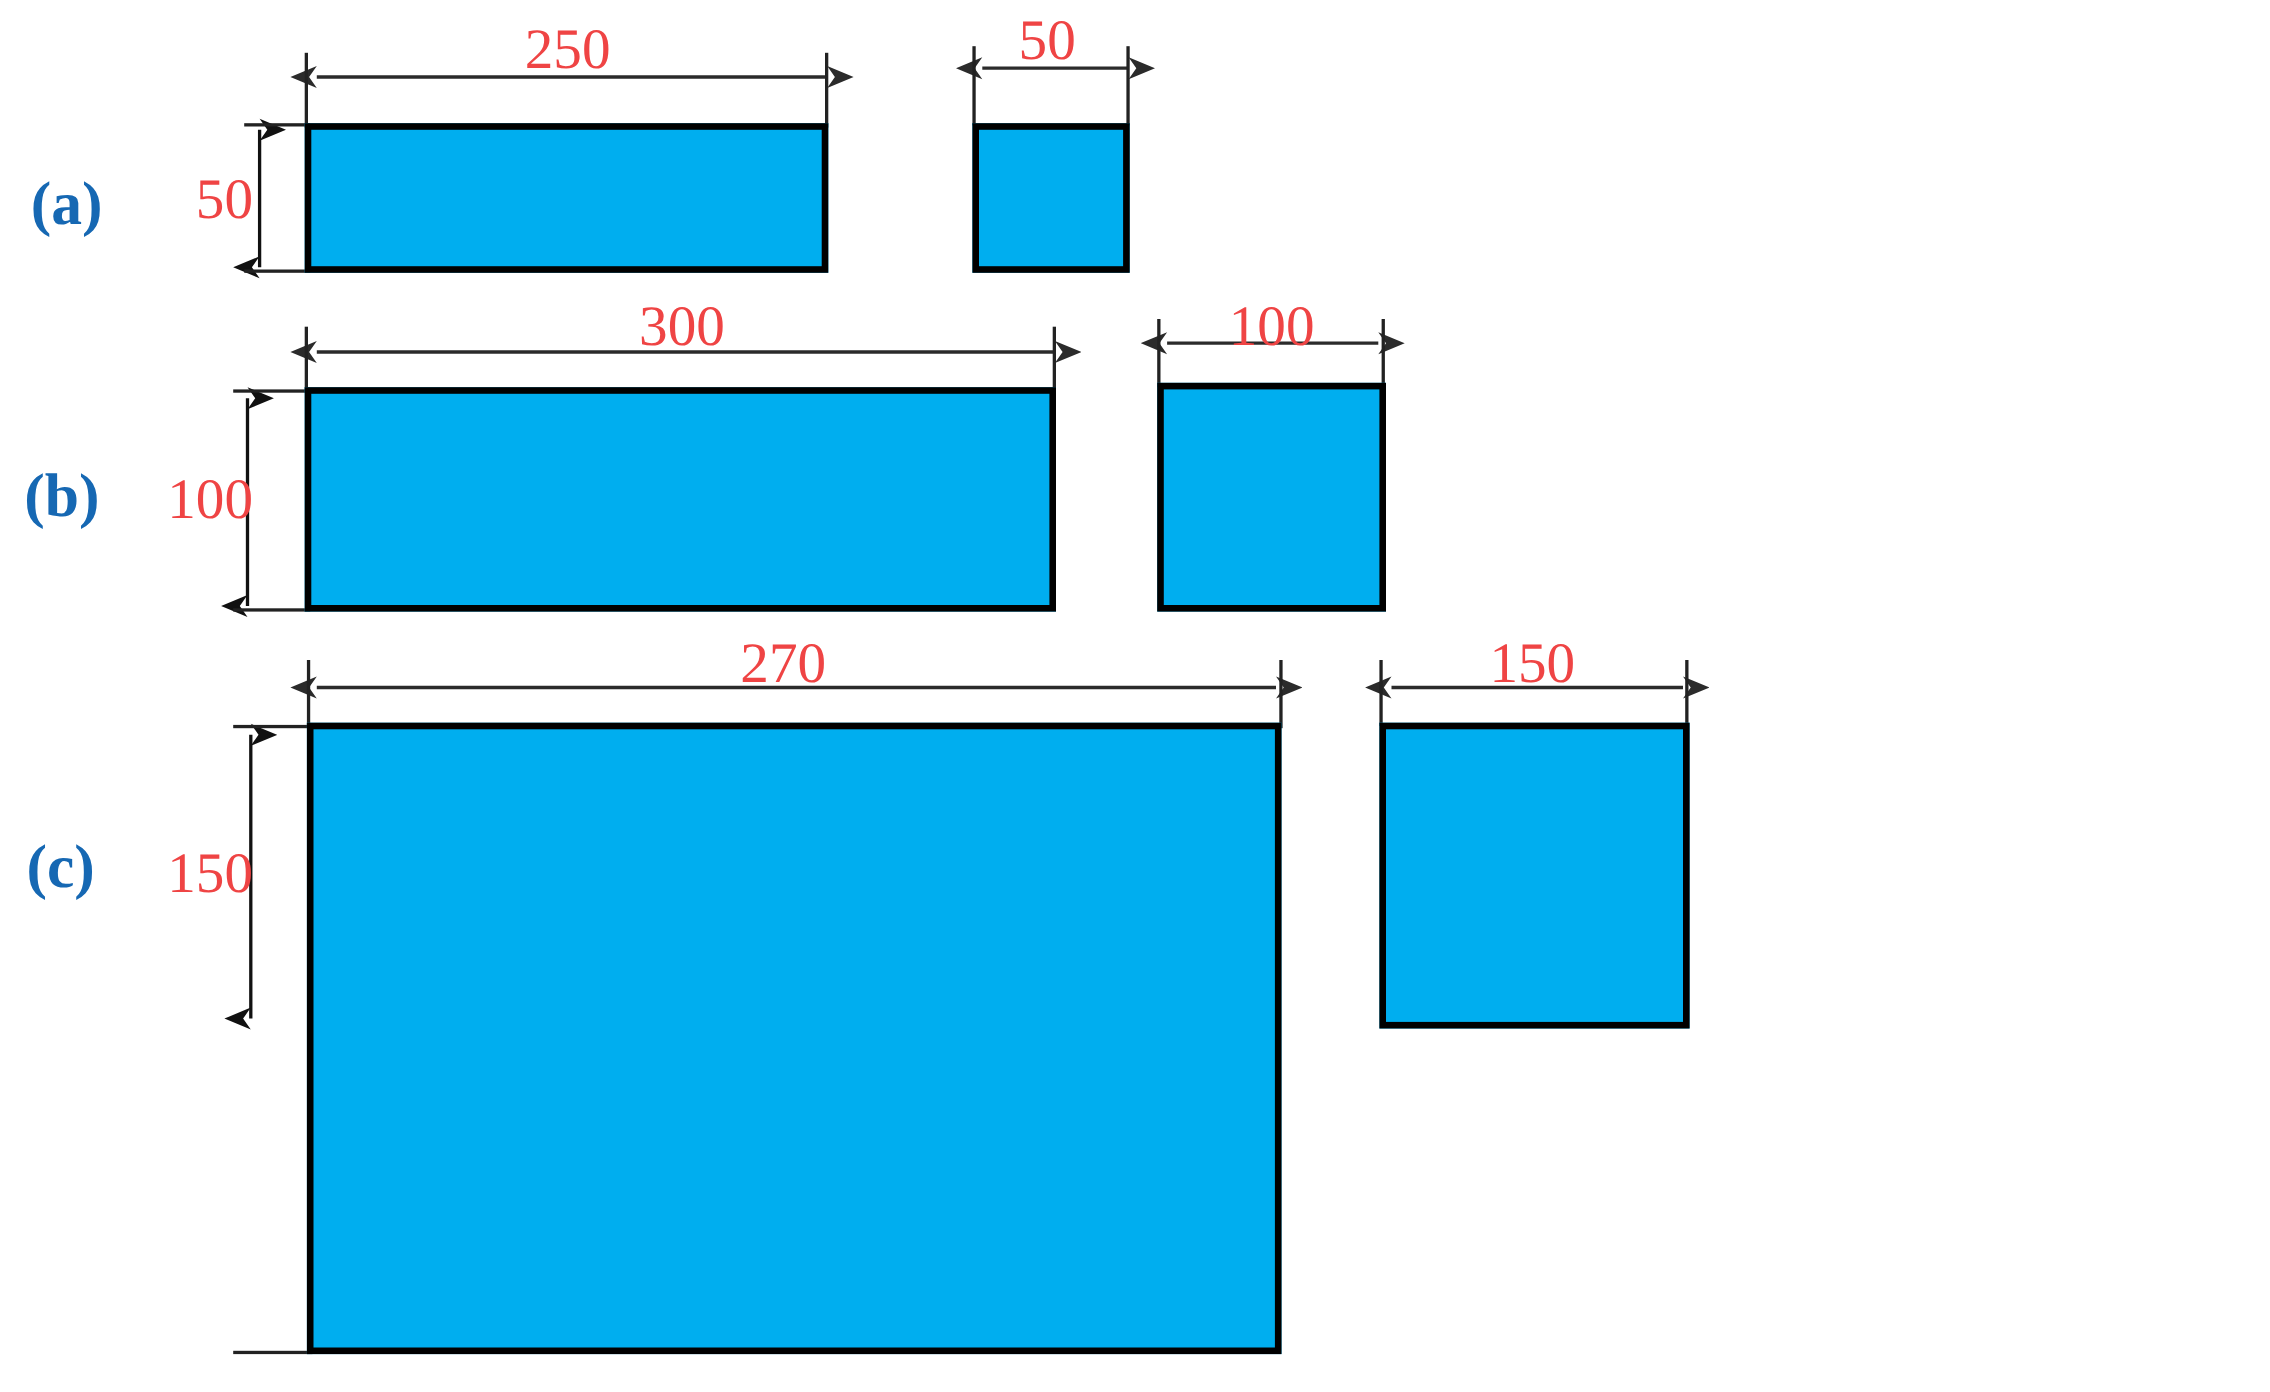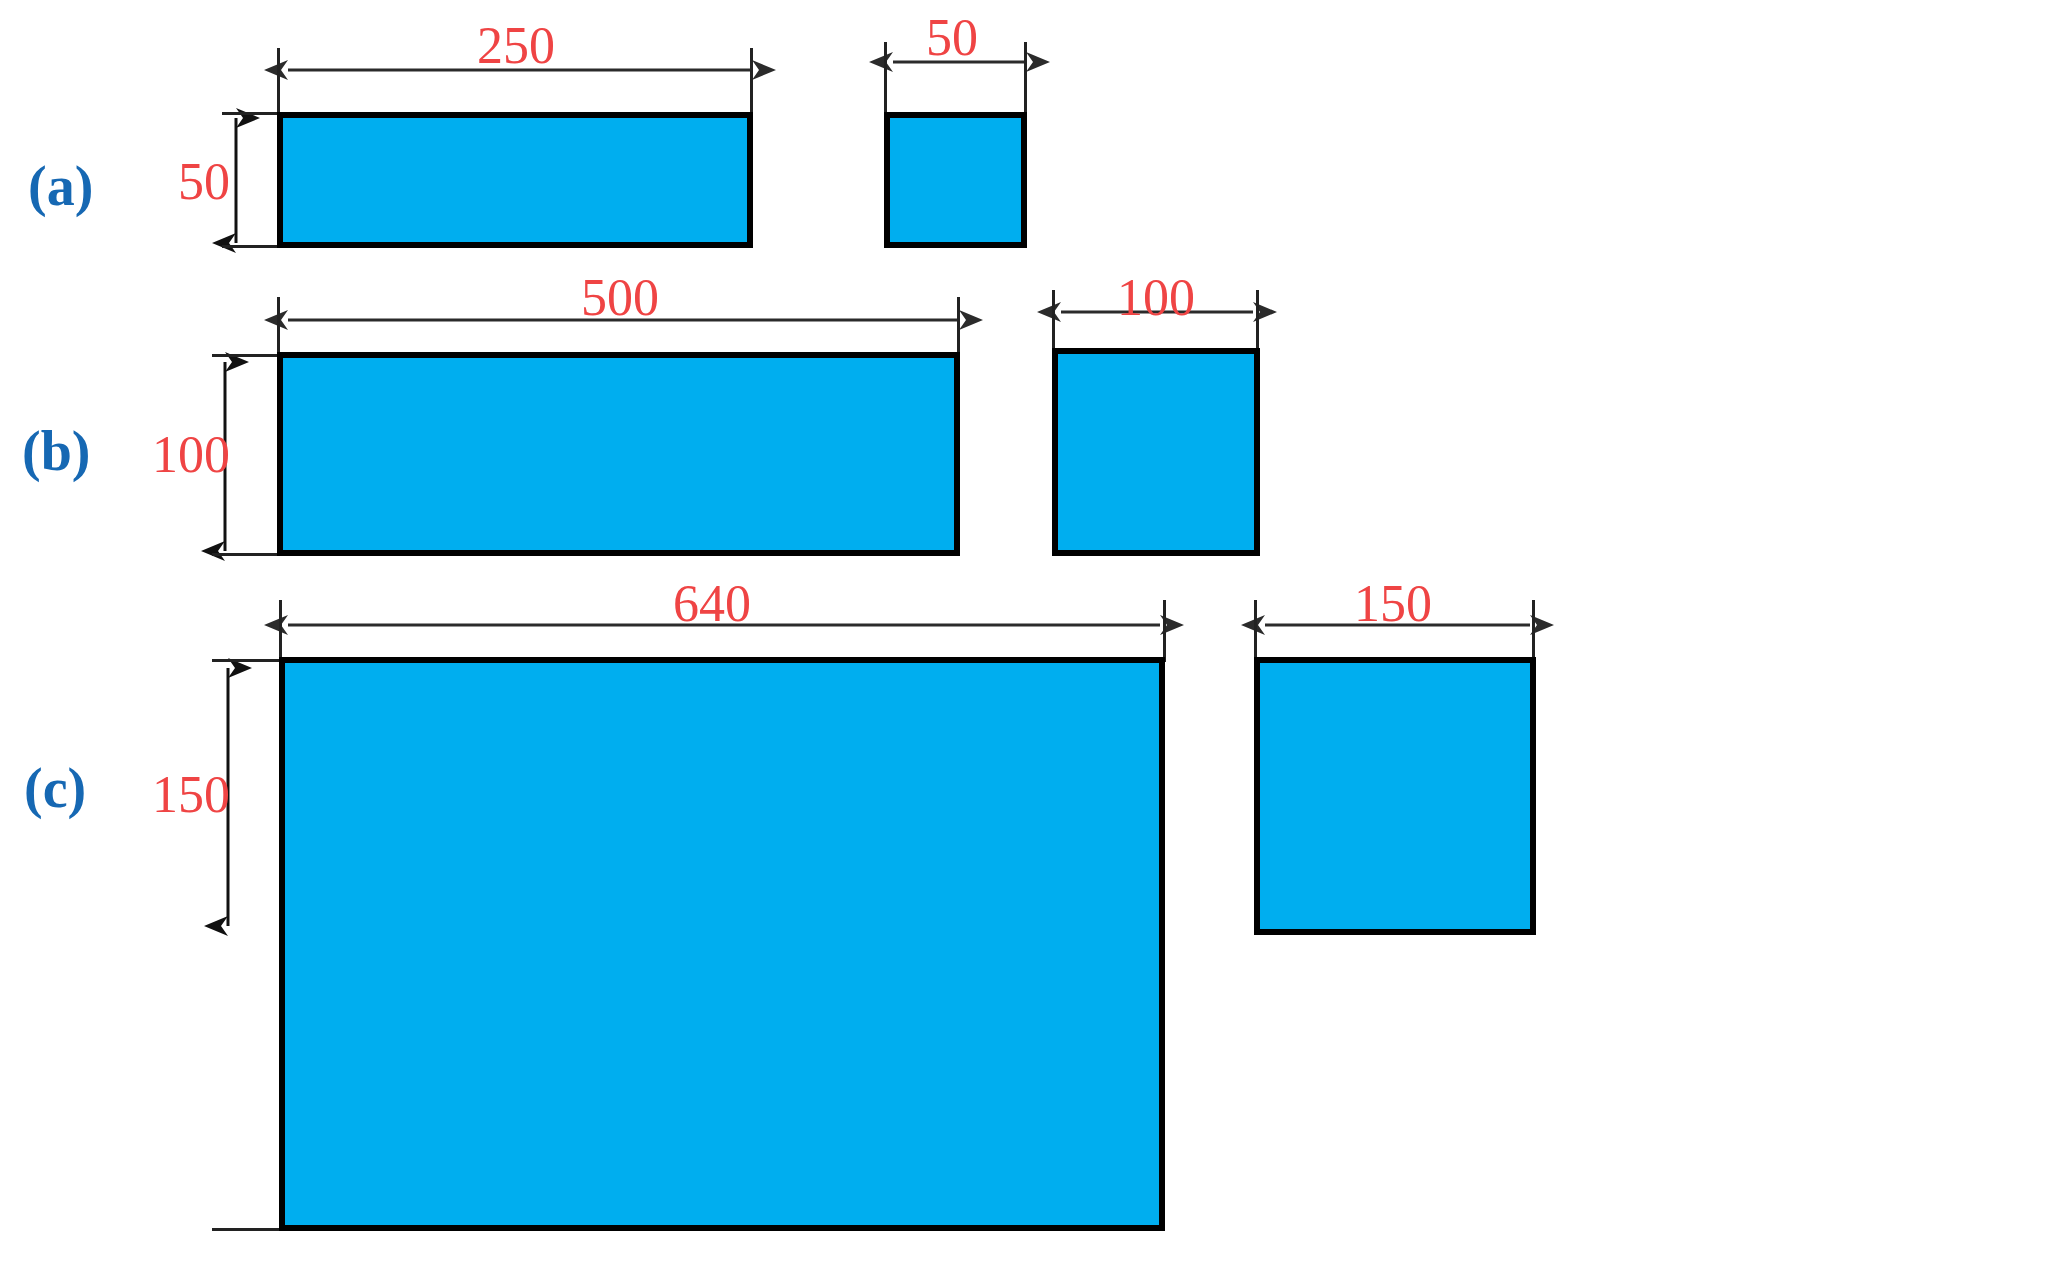--- a/index.html
+++ b/index.html
@@ -102,40 +102,40 @@
 
   <div class="row-label" style="left:22px; top:423px;">(b)</div>
 
   <div class="ext-v" style="left:277px; top:297px; height:60px;"></div>
   <div class="ext-v" style="left:957px; top:297px; height:60px;"></div>
   <div class="ext-h" style="left:212px; top:354px; width:70px;"></div>
   <div class="ext-h" style="left:212px; top:553px; width:70px;"></div>
 
   <div class="part" style="left:277px; top:352px; width:683px; height:204px;"></div>
 
-  <div class="dim-text h" style="left:620px; top:272px;">500</div>
+  <div class="dim-text h" style="left:620px; top:272px;">300</div>
   <div class="dim-text v" style="left:152px; top:455px;">100</div>
 
   <div class="ext-v" style="left:1052px; top:290px; height:62px;"></div>
   <div class="ext-v" style="left:1256px; top:290px; height:62px;"></div>
 
   <div class="part" style="left:1052px; top:348px; width:208px; height:208px;"></div>
 
   <div class="dim-text h" style="left:1156px; top:272px;">100</div>
 
   <div class="row-label" style="left:24px; top:760px;">(c)</div>
 
   <div class="ext-v" style="left:279px; top:600px; height:62px;"></div>
   <div class="ext-v" style="left:1163px; top:600px; height:62px;"></div>
   <div class="ext-h" style="left:212px; top:659px; width:72px;"></div>
   <div class="ext-h" style="left:212px; top:1228px; width:72px;"></div>
 
   <div class="part" style="left:279px; top:657px; width:886px; height:574px;"></div>
 
-  <div class="dim-text h" style="left:712px; top:578px;">640</div>
+  <div class="dim-text h" style="left:712px; top:578px;">270</div>
   <div class="dim-text v" style="left:152px; top:795px;">150</div>
 
   <div class="ext-v" style="left:1254px; top:600px; height:60px;"></div>
   <div class="ext-v" style="left:1532px; top:600px; height:60px;"></div>
 
   <div class="part" style="left:1254px; top:657px; width:282px; height:278px;"></div>
 
   <div class="dim-text h" style="left:1393px; top:578px;">150</div>
 
 </div>

